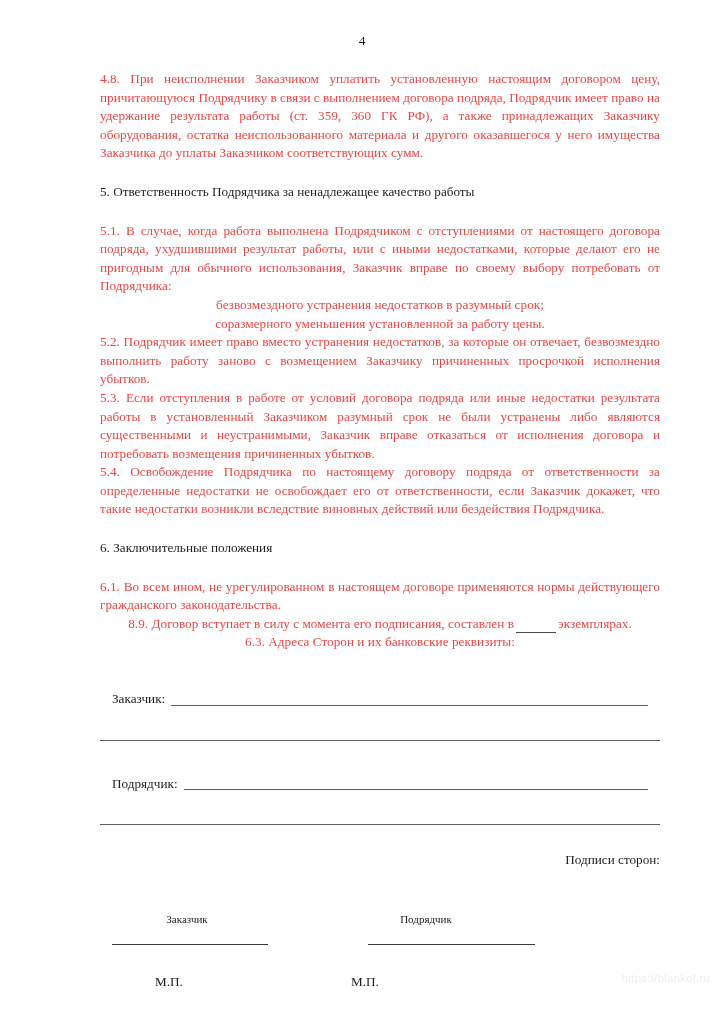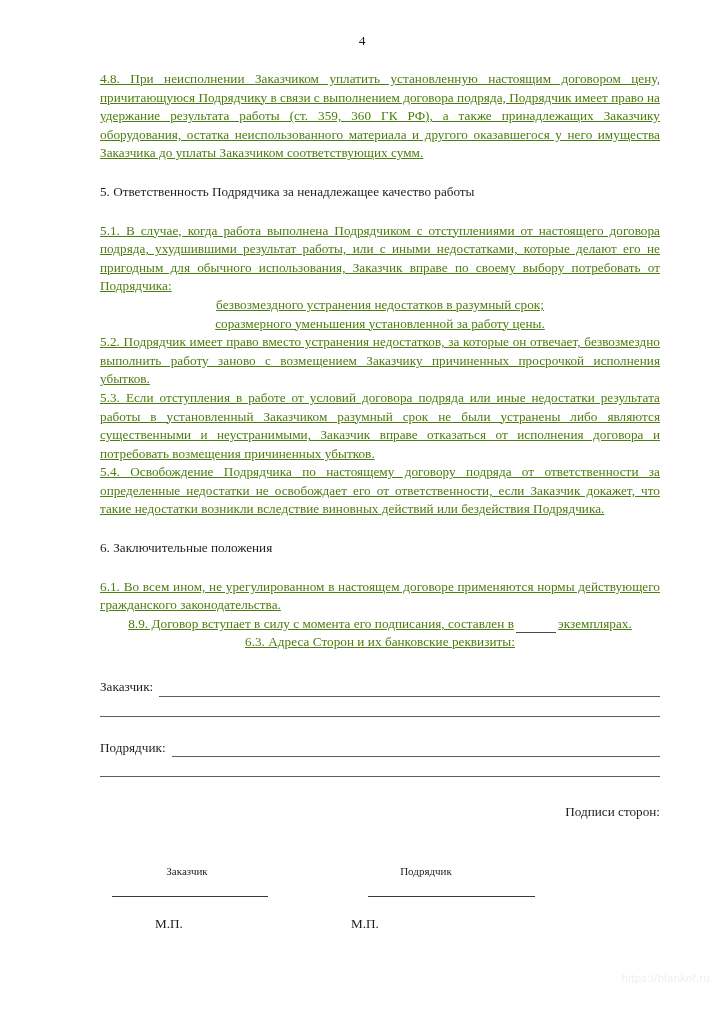--- a/index.html
+++ b/index.html
@@ -40,45 +40,44 @@
     font-size: 13.5px;
     line-height: 16px;
     color: #1b1b1b;
   }
 
   .para {
     font-size: 13.2px;
     line-height: 18.6px;
     text-align: justify;
     margin: 0;
-    color: #4d7c0f;
+    color: #ef4444;
     letter-spacing: 0.04px;
-    text-decoration: underline;
   }
   .para.plain {
     text-align: center;
   }
 
   .section-heading {
     font-size: 13.2px;
     line-height: 18.6px;
     text-align: left;
     margin: 0;
     color: #1e1e1e;
   }
   .spacer-lg { height: 20px; }
   .spacer-xl { height: 26px; }
 
   
   .req-row {
     display: flex;
-    align-items: flex-end;
-    font-size: 13.2px;
-    line-height: 18.6px;
-    margin: 0;
+    align-items: center;
+    font-size: 13.2px;
+    line-height: 18.6px;
+    margin: 12px;
   }
   .req-label {
     white-space: nowrap;
     padding-right: 6px;
     color: #1e1e1e;
   }
   .req-rule {
     flex: 1 1 auto;
     border-bottom: 1px solid #5d5d5d;
     height: 12px;
@@ -121,21 +120,21 @@
     margin-top: 16px;
   }
   .sign-line.second {
     margin-left: 17px;
     width: 167px;
   }
   .sign-stamp {
     font-size: 13.2px;
     line-height: 18.6px;
     color: #1e1e1e;
-    margin-top: 18px;
+    margin-top: 28px;
     padding-left: 43px;
   }
   .sign-stamp.second {
     padding-left: 0;
   }
 
   .watermark {
     position: absolute;
     right: 14px;
     top: 972px;

